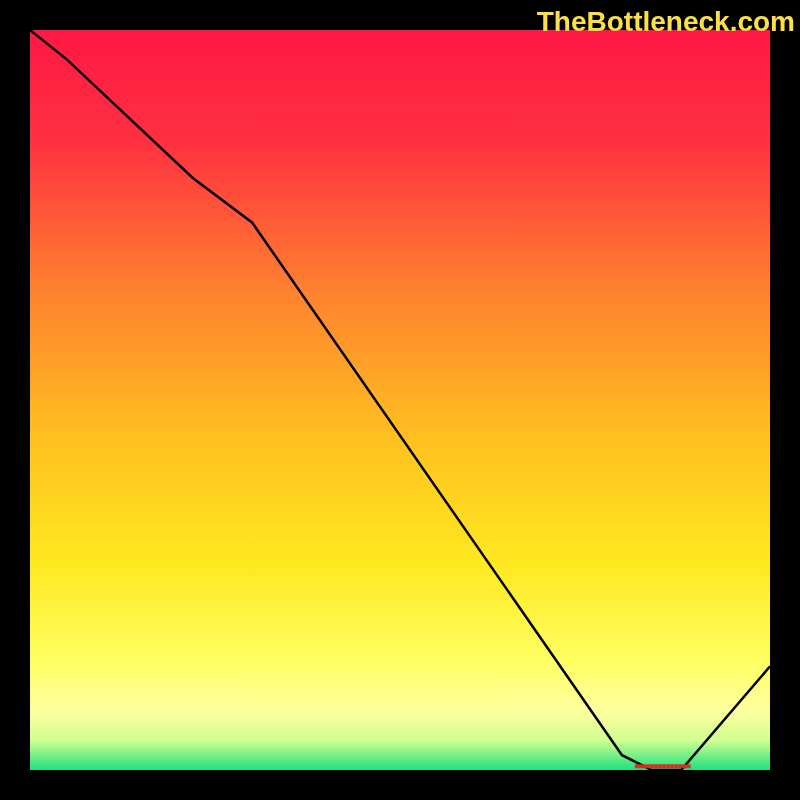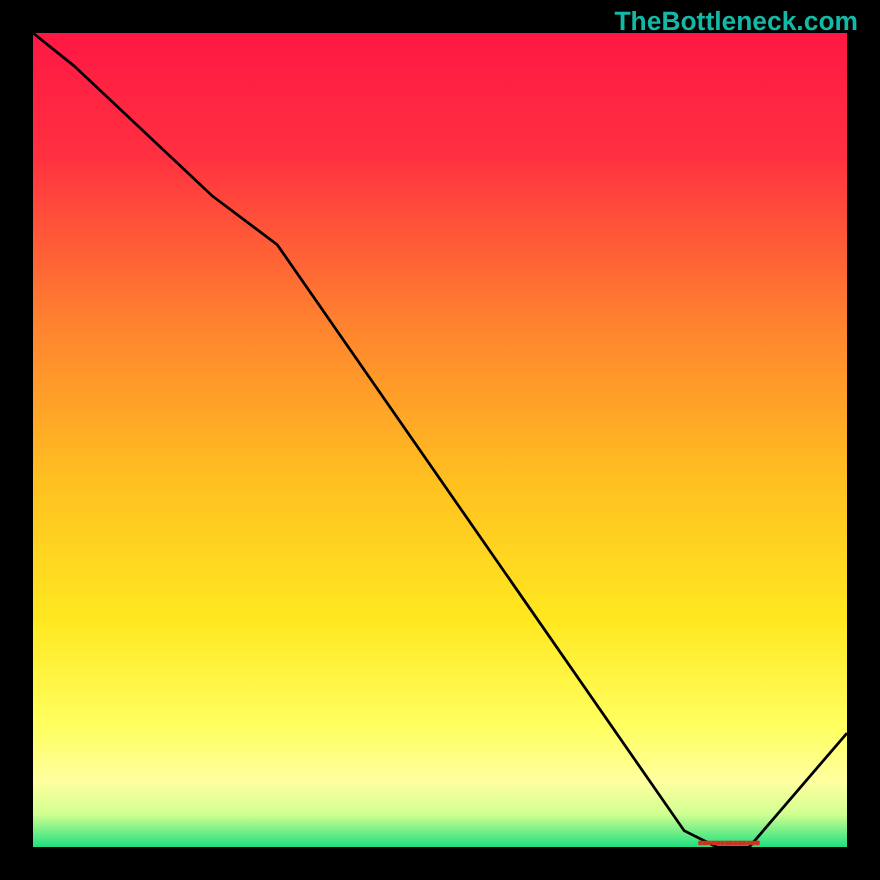--- a/index.html
+++ b/index.html
@@ -7,23 +7,23 @@
     padding: 0;
     background: #000;
     width: 800px;
     height: 800px;
     position: relative;
     font-family: Arial, sans-serif;
   }
   .watermark {
     position: absolute;
     top: 6px;
-    right: 20px;
-    color: #14b8a6;
-    font-size: 24px;
+    right: 5px;
+    color: #fde047;
+    font-size: 28px;
     font-weight: bold;
     z-index: 10;
   }
   .chart-container {
     position: absolute;
     top: 30px;
     left: 30px;
     width: 740px;
     height: 740px;
     background: #000;

